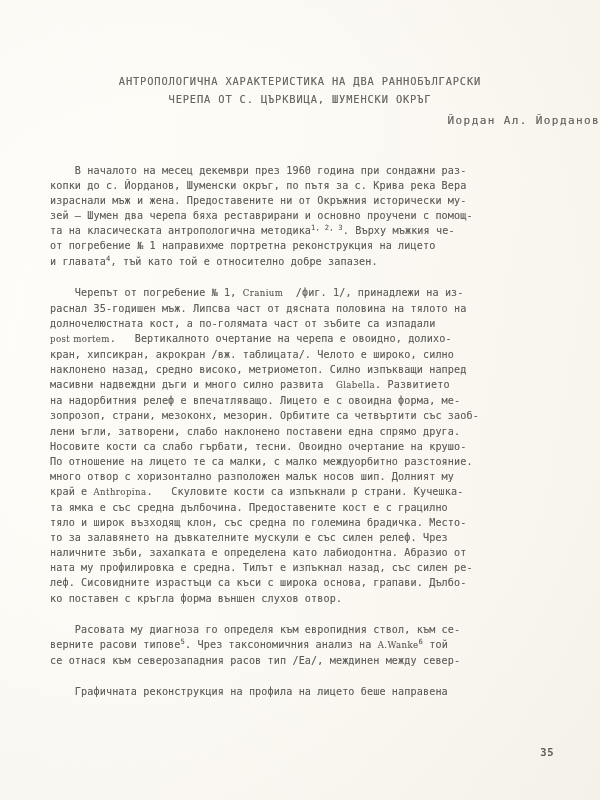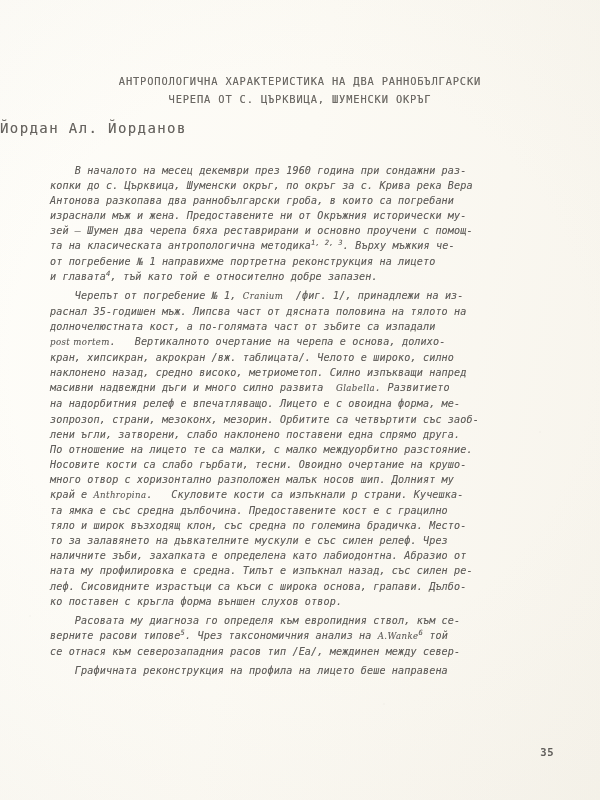--- a/index.html
+++ b/index.html
@@ -47,53 +47,52 @@
     letter-spacing: 0.85px;
     color: #6a6763;
     line-height: 18px;
     white-space: pre;
     text-shadow: 0 0 0.6px rgba(120,116,110,0.55);
   }
 
   .author {
     position: absolute;
     left: 0;
-    top: 120px;
+    top: 114px;
     width: 600px;
-    text-align: left;
-    font-size: 14px;
+    text-align: right;
+    font-size: 11px;
     letter-spacing: 1.4px;
     color: #66635f;
     text-shadow: 0 0 0.6px rgba(120,116,110,0.5);
   }
 
   .body-text {
     position: absolute;
     left: 50px;
     top: 163px;
     width: 506px;
   }
 
   .para {
     margin: 0;
   }
   .para + .para {
-    margin-top: 4px;
+    margin-top: 16px;
   }
 
   .ln {
     display: block;
     font-family: "DejaVu Sans Mono", monospace;
     font-size: 10.15px;
     line-height: 15.1px;
     letter-spacing: 0.12px;
     white-space: pre;
     color: #605e5b;
     text-shadow: 0 0 0.55px rgba(125,121,115,0.5);
-    font-style: italic;
   }
 
   .lat {
     font-family: "DejaVu Serif", serif;
     font-size: 8.6px;
     letter-spacing: 0.4px;
   }
 
   sup.fn {
     font-size: 7.2px;
@@ -140,42 +139,41 @@
     <div class="title-line">АНТРОПОЛОГИЧНА ХАРАКТЕРИСТИКА НА ДВА РАННОБЪЛГАРСКИ</div>
     <div class="title-line">ЧЕРЕПА ОТ С. ЦЪРКВИЦА, ШУМЕНСКИ ОКРЪГ</div>
   </div>
 
   <div class="author">Йордан Ал. Йорданов</div>
 
   <div class="body-text">
 
     <div class="para">
       <span class="ln">    В началото на месец декември през 1960 година при сондажни раз-</span>
-      <span class="ln">копки до с. Църквица, Шуменски окръг, по окръг за с. Крива река Вера</span>
-      <span class="ln">Антонова разкопава два раннобългарски гроба, в които са погребани</span>
+      <span class="ln">копки до с. Йорданов, Шуменски окръг, по пътя за с. Крива река Вера</span>
       <span class="ln">израснали мъж и жена. Предоставените ни от Окръжния исторически му-</span>
       <span class="ln">зей – Шумен два черепа бяха реставрирани и основно проучени с помощ-</span>
       <span class="ln"><span>та на класическата антропологична методика</span><sup class="fn">1, 2, 3</sup><span>. Върху мъжкия че-</span></span>
       <span class="ln">от погребение № 1 направихме портретна реконструкция на лицето</span>
       <span class="ln"><span>и главата</span><sup class="fn">4</sup><span>, тъй като той е относително добре запазен.</span></span>
     </div>
 
     <div class="para">
       <span class="ln"><span>    Черепът от погребение № 1, </span><span class="lat">Cranium</span><span>  /фиг. 1/, принадлежи на из-</span></span>
       <span class="ln">раснал 35-годишен мъж. Липсва част от дясната половина на тялото на</span>
       <span class="ln">долночелюстната кост, а по-голямата част от зъбите са изпадали</span>
-      <span class="ln"><span class="lat">post mortem</span><span>.   Вертикалното очертание на черепа е основа, долихо-</span></span>
+      <span class="ln"><span class="lat">post mortem</span><span>.   Вертикалното очертание на черепа е овоидно, долихо-</span></span>
       <span class="ln">кран, хипсикран, акрокран /вж. таблицата/. Челото е широко, силно</span>
       <span class="ln">наклонено назад, средно високо, метриометоп. Силно изпъкващи напред</span>
       <span class="ln"><span>масивни надвеждни дъги и много силно развита  </span><span class="lat">Glabella</span><span>. Развитието</span></span>
       <span class="ln">на надорбитния релеф е впечатляващо. Лицето е с овоидна форма, ме-</span>
       <span class="ln">зопрозоп, страни, мезоконх, мезорин. Орбитите са четвъртити със заоб-</span>
       <span class="ln">лени ъгли, затворени, слабо наклонено поставени една спрямо друга.</span>
+      <span class="ln">Носовите кости са слабо гърбати, тесни. Овоидно очертание на крушо-</span>
       <span class="ln">По отношение на лицето те са малки, с малко междуорбитно разстояние.</span>
-      <span class="ln">Носовите кости са слабо гърбати, тесни. Овоидно очертание на крушо-</span>
       <span class="ln">много отвор с хоризонтално разположен малък носов шип. Долният му</span>
       <span class="ln"><span>край е </span><span class="lat">Anthropina</span><span>.   Скуловите кости са изпъкнали р страни. Кучешка-</span></span>
       <span class="ln">та ямка е със средна дълбочина. Предоставените кост е с грацилно</span>
       <span class="ln">тяло и широк възходящ клон, със средна по големина брадичка. Место-</span>
       <span class="ln">то за залавянето на дъвкателните мускули е със силен релеф. Чрез</span>
       <span class="ln">наличните зъби, захапката е определена като лабиодонтна. Абразио от</span>
       <span class="ln">ната му профилировка е средна. Тилът е изпъкнал назад, със силен ре-</span>
       <span class="ln">леф. Сисовидните израстъци са къси с широка основа, грапави. Дълбо-</span>
       <span class="ln">ко поставен с кръгла форма външен слухов отвор.</span>
     </div>

